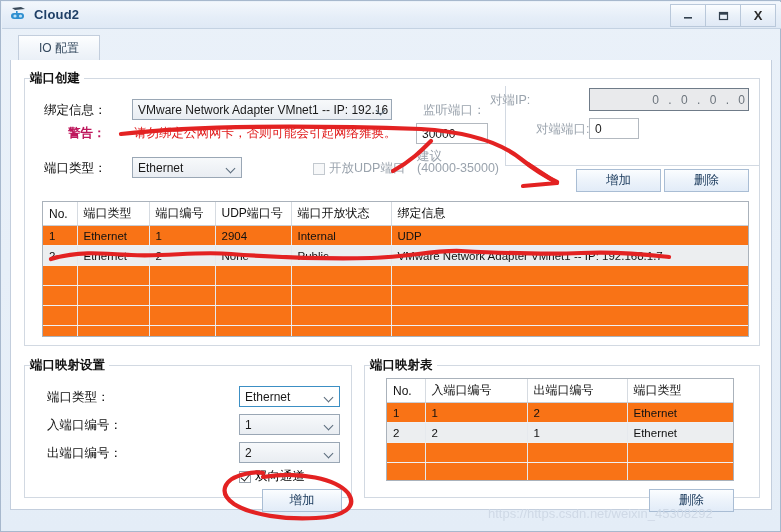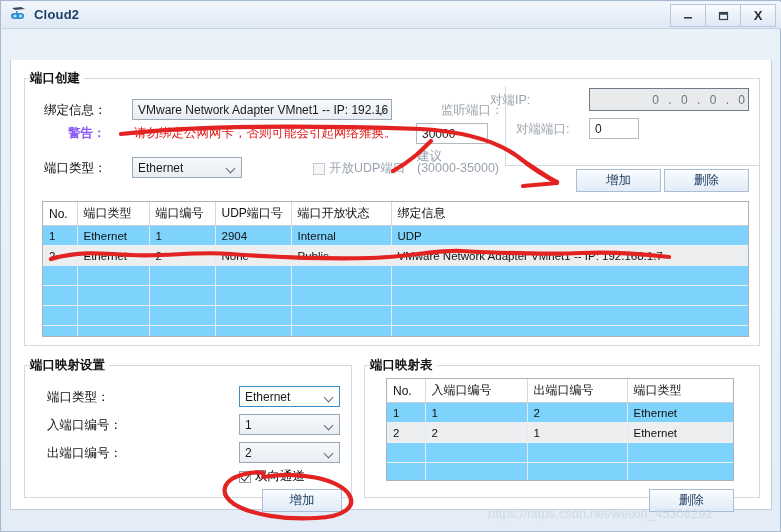--- a/index.html
+++ b/index.html
@@ -76,21 +76,21 @@
     overflow:hidden;
   }
   .gbox .gslash::after{
     content:"";position:absolute;left:-2px;top:-2px;width:24px;height:24px;
     border-left:1px solid #d2d9e2;
     transform:rotate(25deg);transform-origin:top left;
   }
   
   .lbl{position:absolute;font-size:12.5px;color:#111;white-space:nowrap;}
   .lbl.gray{color:#9aa3ad;}
-  .lbl.red{color:#8b5cf6;font-weight:bold;}
+  .lbl.red{color:#be185d;font-weight:bold;}
   .redtext{position:absolute;color:#e01b1b;font-size:12.5px;white-space:nowrap;}
   .combo{
     position:absolute;box-sizing:border-box;height:21px;
     border:1px solid #9aa7b5;
     background:linear-gradient(to bottom,#f7f9fb 0%,#e9edf2 100%);
     font-size:12px;color:#1a1a1a;
     display:flex;align-items:center;
     padding-left:5px;padding-right:20px;
     overflow:hidden;white-space:nowrap;
   }
@@ -141,21 +141,21 @@
   .chk.on .box::after{
     content:"";position:absolute;left:3px;top:0px;width:4px;height:8px;
     border-right:1.6px solid #2b2b2b;border-bottom:1.6px solid #2b2b2b;
     transform:rotate(40deg);
   }
   .chk.dis{color:#9aa3ad;}
   .chk.dis .box{border-color:#c3c9cf;background:#f7f8f9;}
   
   .tbl{
     position:absolute;box-sizing:border-box;
-    border:1px solid #aab2bb;background:#7dd3fc;overflow:hidden;
+    border:1px solid #aab2bb;background:#f97316;overflow:hidden;
   }
   .tbl table{border-collapse:collapse;width:100%;table-layout:fixed;font-size:11.5px;}
   .tbl th{
     font-weight:normal;text-align:left;color:#111;
     padding:2px 0 2px 6px;height:19px;
     border-right:1px solid #d6dbe1;border-bottom:1px solid #c9ced5;
     background:#fff;white-space:nowrap;font-size:12px;
   }
   .tbl td{
     padding:1px 0 1px 6px;height:17px;color:#111;
@@ -199,20 +199,24 @@
       <div class="winbtn">
         <svg width="14" height="12" viewBox="0 0 14 12">
           <rect x="3.5" y="2.5" width="8" height="7" fill="none" stroke="#33414f" stroke-width="1.2"></rect>
           <rect x="3.5" y="2.5" width="8" height="2.2" fill="#33414f"></rect>
         </svg>
       </div>
       <div class="winbtn close">X</div>
     </div>
   </div>
 
+  <div class="tabstrip">
+    <div class="tab">IO 配置</div>
+    <div class="tabline"></div>
+  </div>
 
   <div class="panel">
 
     <div class="gbox" style="left:13px;top:9px;width:736px;height:277px;">
       <div class="gcap" style="left:6px;">端口创建</div>
       <div class="gslash" style="left:68px;"></div>
       <div class="gframe"></div>
 
       <div class="lbl" style="left:20px;top:33px;">绑定信息：</div>
       <div class="combo" style="left:108px;top:30px;width:260px;">
@@ -227,36 +231,36 @@
       <div class="combo" style="left:108px;top:88px;width:110px;">
         <span>Ethernet</span>
         <span class="chev"></span>
       </div>
 
       <div class="chk dis" style="left:253px;top:91px;padding-left:36px;">
         <span class="box"></span>
         <span>开放UDP端口</span>
       </div>
 
-      <div class="lbl gray" style="left:417px;top:33px;">监听端口：</div>
+      <div class="lbl gray" style="left:399px;top:33px;">监听端口：</div>
       <div class="txtbox" style="left:392px;top:54px;width:72px;">
         <span>30000</span>
       </div>
       <div class="lbl gray" style="left:393px;top:79px;">建议</div>
-      <div class="lbl gray" style="left:393px;top:92px;">(30000-35000)</div>
+      <div class="lbl gray" style="left:393px;top:92px;">(40000-35000)</div>
 
       <div style="position:absolute;left:481px;top:17px;width:1px;height:80px;background:#d2d9e2;"></div>
       <div style="position:absolute;left:481px;top:96px;width:255px;height:1px;background:#d2d9e2;"></div>
 
       <div class="lbl gray" style="left:466px;top:23px;">对端IP:</div>
       <div class="ipbox" style="left:565px;top:19px;width:160px;">
         <span>0 . 0 . 0 . 0</span>
       </div>
 
-      <div class="lbl gray" style="left:492px;top:52px;">对端端口:</div>
+      <div class="lbl gray" style="left:512px;top:52px;">对端端口:</div>
       <div class="txtbox" style="left:565px;top:49px;width:50px;">
         <span>0</span>
       </div>
 
       <div class="btn" style="left:552px;top:100px;width:85px;">增加</div>
       <div class="btn" style="left:640px;top:100px;width:85px;">删除</div>
 
       <div class="tbl" style="left:18px;top:132px;width:707px;height:136px;">
         <table>
           <colgroup>

